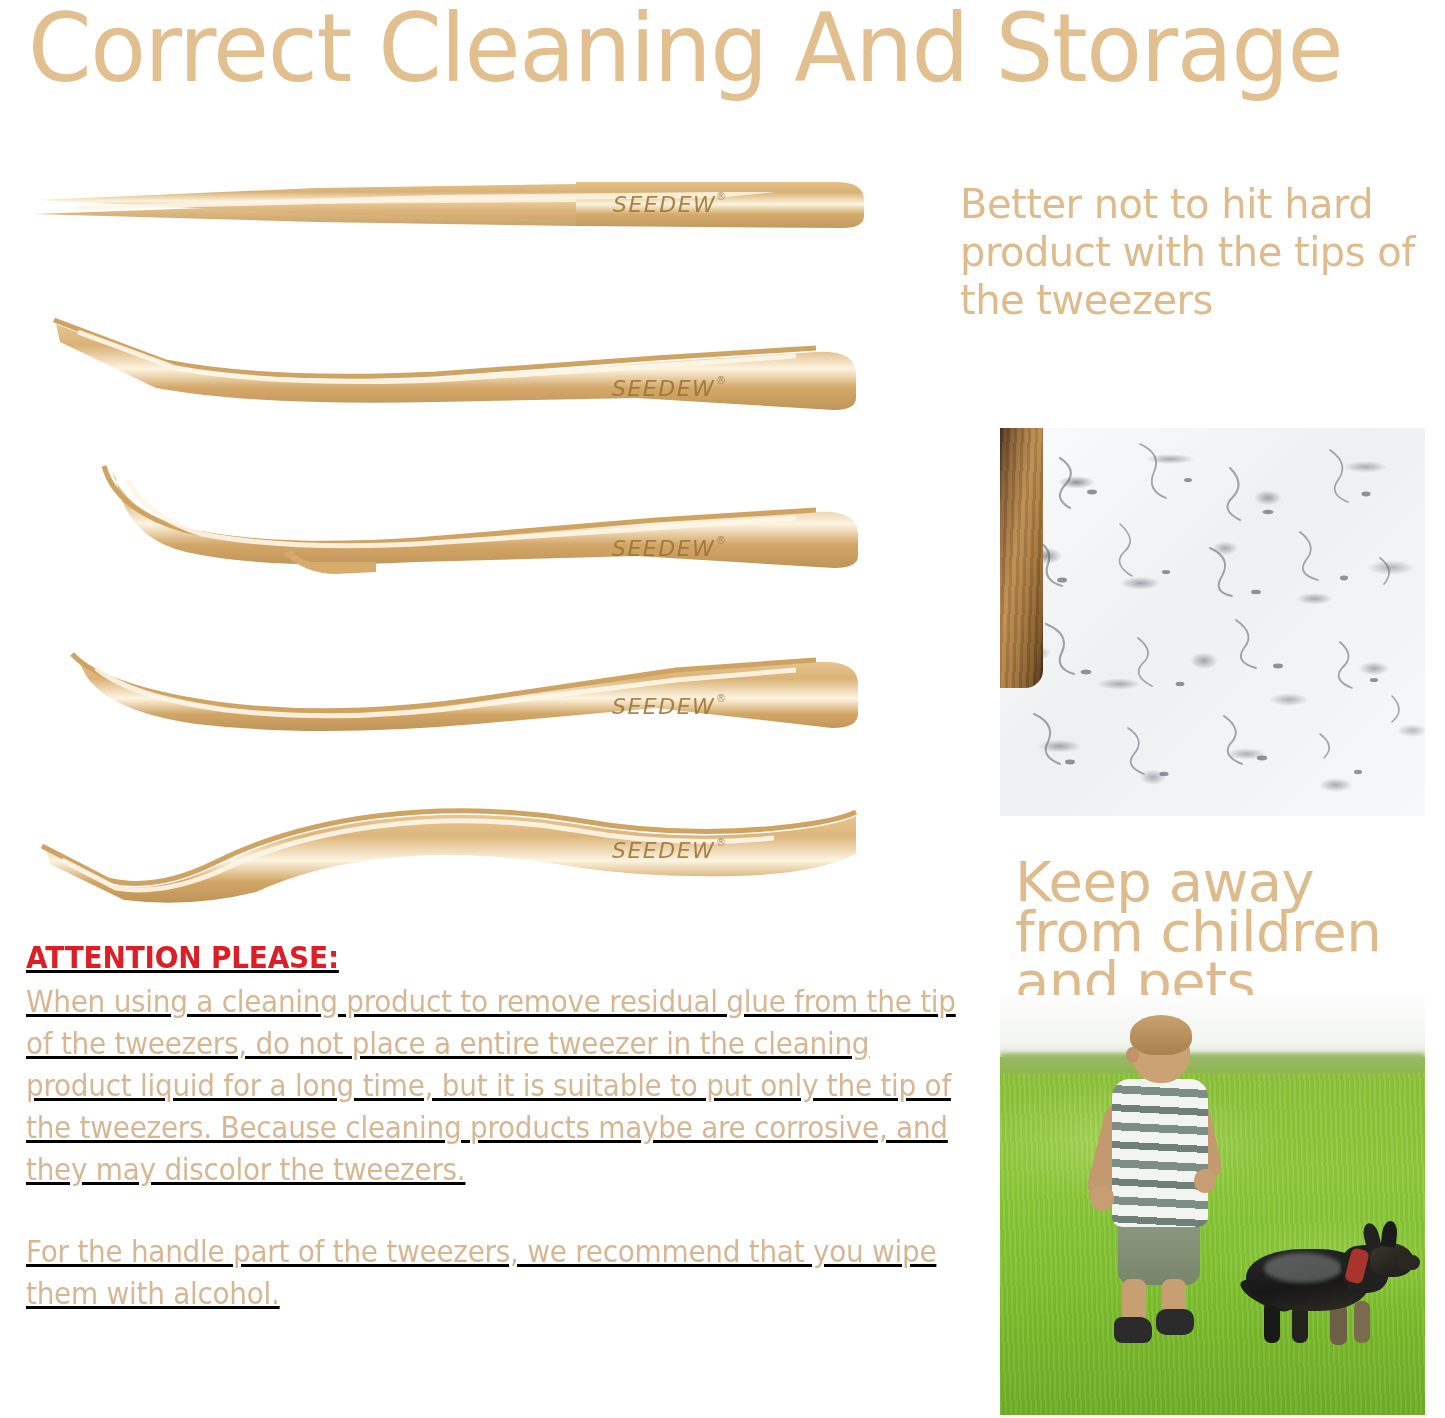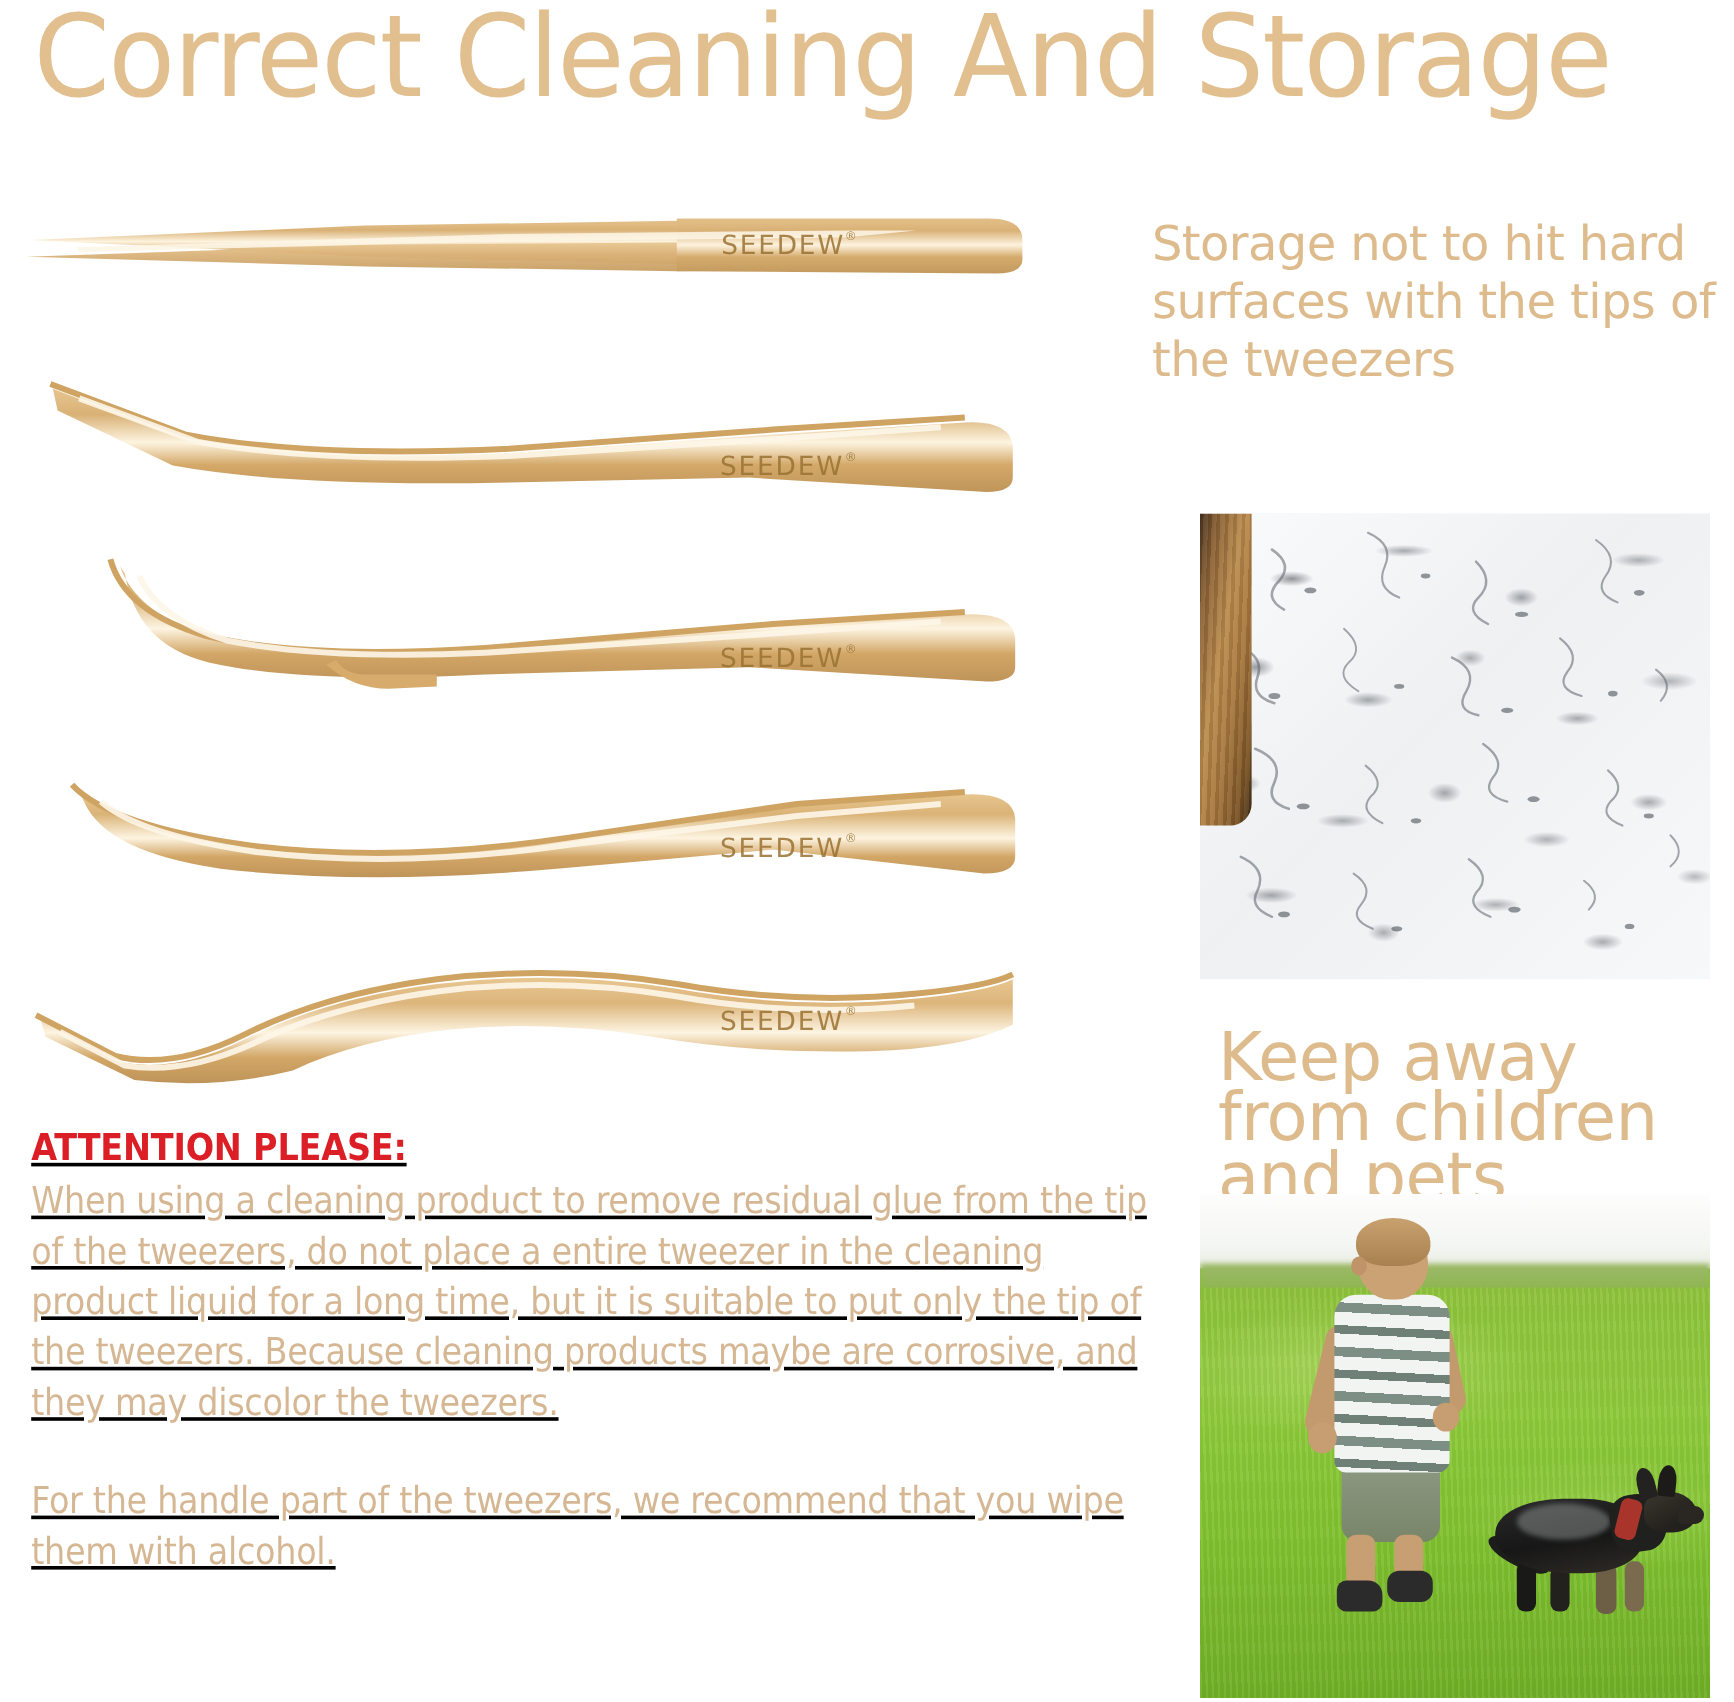--- a/index.html
+++ b/index.html
@@ -17,21 +17,21 @@
     font-family:"DejaVu Sans", sans-serif;
     font-size:95px;line-height:105px;font-weight:400;
     color:#E2BF8F;
     letter-spacing:-1.5px;
     transform:scaleX(0.96);transform-origin:left top;
     white-space:nowrap;
   }
 
   
   .tweezers{position:absolute;left:0;top:150px;width:900px;height:790px;}
-  .tw{position:absolute;left:4px;width:880px;}
+  .tw{position:absolute;left:16px;width:880px;font-style:italic;}
   .tw svg{display:block;overflow:visible;}
 
   
   .attention-wrap{position:absolute;left:26px;top:938px;width:950px;text-decoration:underline;}
   .attention-head{
     font-family:"DejaVu Sans", sans-serif;
     font-size:31px;line-height:38px;font-weight:700;
     color:#DC1F26;letter-spacing:-0.2px;
     transform:scaleX(0.90);transform-origin:left top;
     white-space:nowrap;
@@ -289,21 +289,21 @@
   <div class="attention-wrap">
     <div class="attention-head">ATTENTION PLEASE:</div>
     <div class="attention-body">
       <p>When using a cleaning product to remove residual glue from the tip of the tweezers, do not place a entire tweezer in the cleaning product liquid for a long time, but it is suitable to put only the tip of the tweezers. Because cleaning products maybe are corrosive, and they may discolor the tweezers.</p>
       <p>For the handle part of the tweezers, we recommend that you wipe them with alcohol.</p>
     </div>
   </div>
 
   <div class="right-col">
 
-    <div class="callout callout-hard">Storage not to hit hard surfaces with the tips of the tweezers</div>
+    <div class="callout callout-hard">Better not to hit hard product with the tips of the tweezers</div>
 
     <div class="photo-marble">
       <div class="marble-bg"></div>
       <svg class="marble-veins" width="425" height="388" viewBox="0 0 425 388">
         <g stroke="#5b626b" fill="none" stroke-linecap="round" opacity=".55">
           <path d="M60,30 q18,12 6,26 q-14,14 4,24" stroke-width="2.2"></path>
           <path d="M140,16 q22,10 14,28 q-8,18 12,26" stroke-width="1.8"></path>
           <path d="M230,40 q16,16 2,30 q-12,12 8,22" stroke-width="2"></path>
           <path d="M330,22 q20,14 8,30 q-10,14 10,22" stroke-width="1.7"></path>
           <path d="M30,110 q24,8 18,26 q-6,16 14,22" stroke-width="2.1"></path>

